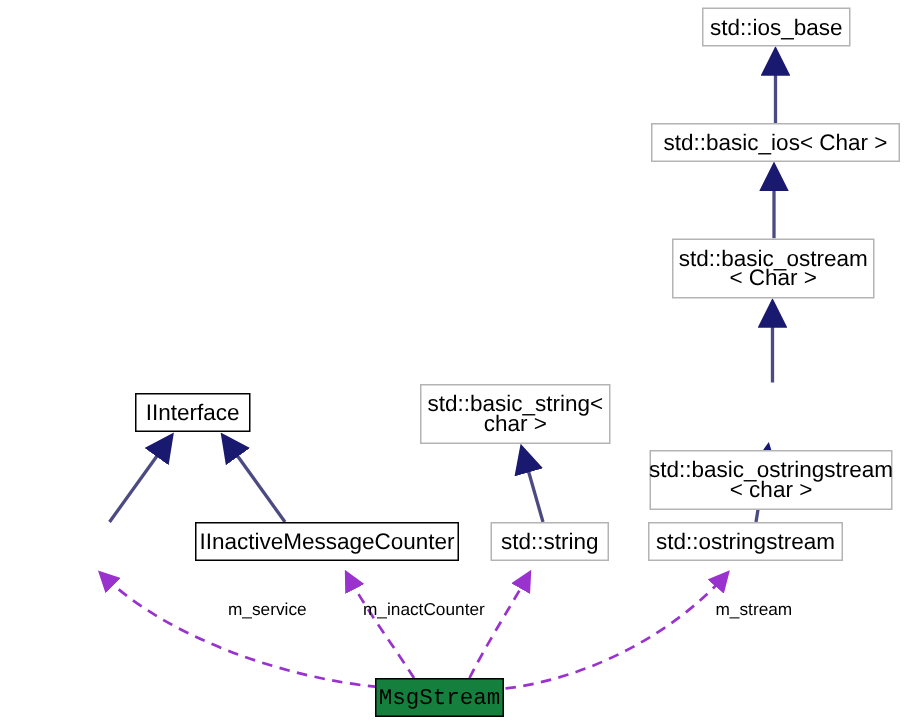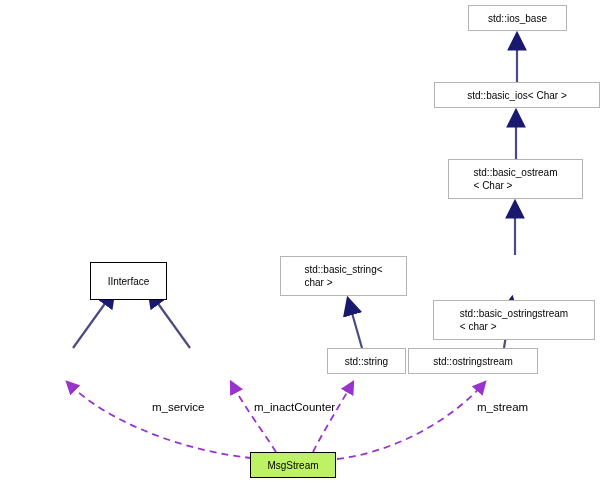--- a/index.html
+++ b/index.html
@@ -23,38 +23,40 @@
     width: 603px;
     height: 483px;
     pointer-events: none;
   }
   .node {
     position: absolute;
     box-sizing: border-box;
     display: flex;
     align-items: center;
     justify-content: center;
-    font-size: 10px;
+    text-align: center;
+    font-size: 15px;
     line-height: 13px;
     color: #000000;
     background: #ffffff;
     white-space: pre-line;
   }
   
   .node.plain {
     border: 1px solid #b4b4b4;
   }
   
   .node.linked {
     border: 1.5px solid #000000;
   }
   
   .node.focus {
     border: 1.5px solid #000000;
-    background: #bef264;
+    background: #15803d;
+    font-family: Liberation Mono, monospace;
   }
   .edge-label {
     position: absolute;
     font-family: "Liberation Sans", sans-serif;
     font-size: 11.5px;
     line-height: 13px;
     color: #000000;
     white-space: pre-line;
     text-align: center;
     background: transparent;
@@ -92,24 +94,25 @@
       <path d="M 337,459 C 395,452 452,420 485,382" marker-end="url(#use-arrow)"></path>
     </g>
   </svg>
 
   <div class="node plain" style="left:468px;top:5px;width:99px;height:26px;">std::ios_base</div>
   <div class="node plain" style="left:448px;top:159px;width:135px;height:40px;">std::basic_ostream
 &lt; Char &gt;</div>
   <div class="node plain" style="left:434px;top:82px;width:166px;height:26px;">std::basic_ios&lt; Char &gt;</div>
   <div class="node plain" style="left:433px;top:255px;width:162px;height:40px;margin-top:45px;">std::basic_ostringstream
 &lt; char &gt;</div>
-  <div class="node plain" style="left:408px;top:348px;width:130px;height:26px;">std::ostringstream</div>
+  <div class="node plain" style="left:432px;top:348px;width:130px;height:26px;">std::ostringstream</div>
   <div class="node plain" style="left:280px;top:256px;width:127px;height:40px;">std::basic_string&lt;
 char &gt;</div>
   <div class="node plain" style="left:327px;top:348px;width:79px;height:26px;">std::string</div>
-  <div class="node linked" style="left:90px;top:262px;width:77px;height:38px;">IInterface</div>
+  <div class="node linked" style="left:90px;top:262px;width:77px;height:26px;">IInterface</div>
+  <div class="node linked" style="left:130px;top:348px;width:176px;height:26px;">IInactiveMessageCounter</div>
   <div class="node focus" style="left:250px;top:452px;width:86px;height:26px;">MsgStream</div>
 
   <div class="edge-label" style="left:152px;top:401px;">m_service</div>
-  <div class="edge-label" style="left:254px;top:401px;">m_inactCounter</div>
+  <div class="edge-label" style="left:242px;top:401px;">m_inactCounter</div>
   <div class="edge-label" style="left:466px;top:401px;padding-left:11px;">m_stream</div>
 
 </div>
 
 </body></html>

